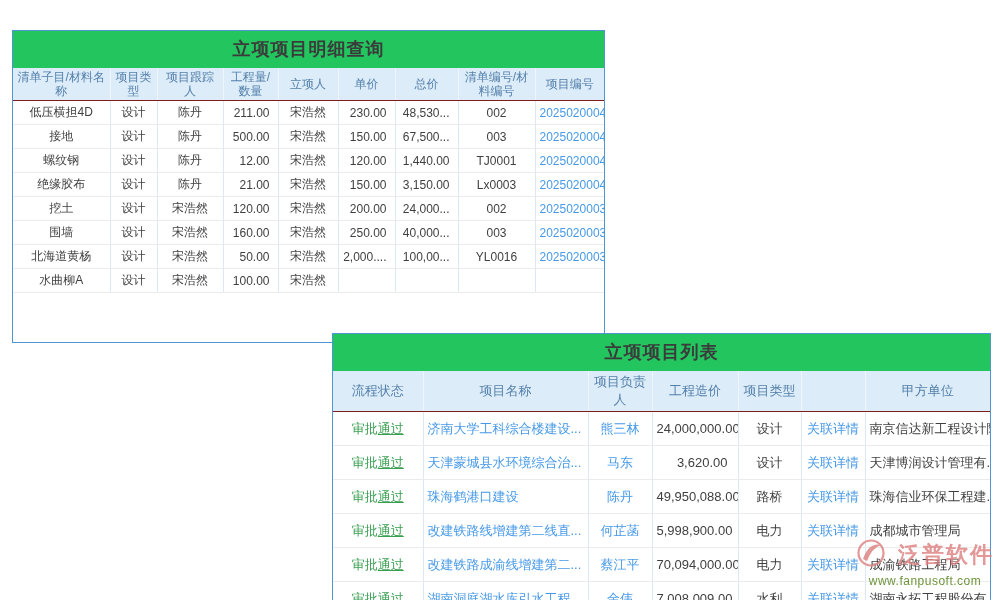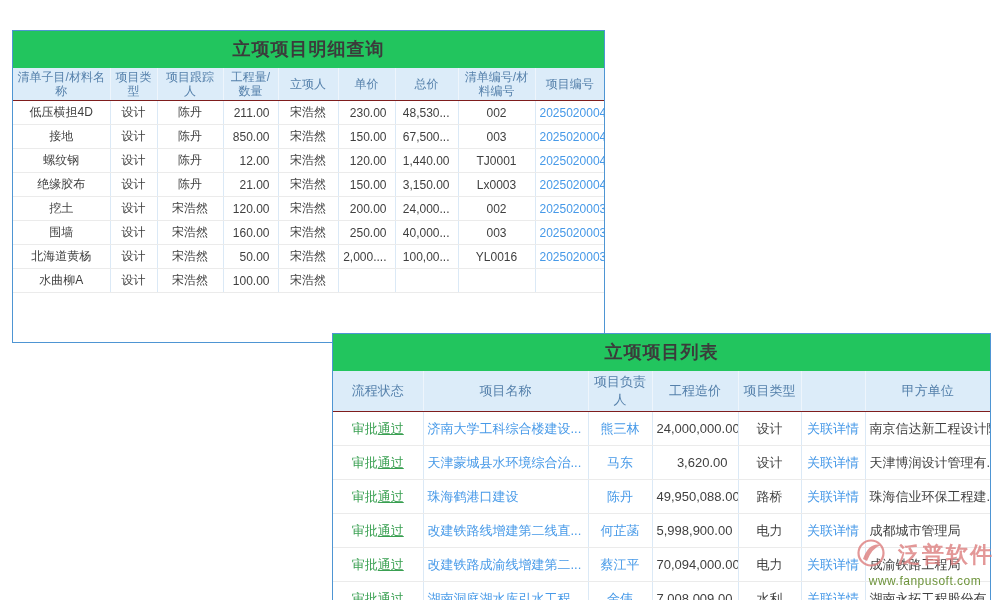--- a/index.html
+++ b/index.html
@@ -97,21 +97,21 @@
           <td class="num">230.00</td>
           <td class="num">48,530...</td>
           <td>002</td>
           <td><span class="link">2025020004</span></td>
         </tr>
 
         <tr>
           <td>接地</td>
           <td>设计</td>
           <td>陈丹</td>
-          <td class="num">850.00</td>
+          <td class="num">500.00</td>
           <td>宋浩然</td>
           <td class="num">150.00</td>
           <td class="num">67,500...</td>
           <td>003</td>
           <td><span class="link">2025020004</span></td>
         </tr>
 
         <tr>
           <td>螺纹钢</td>
           <td>设计</td>

